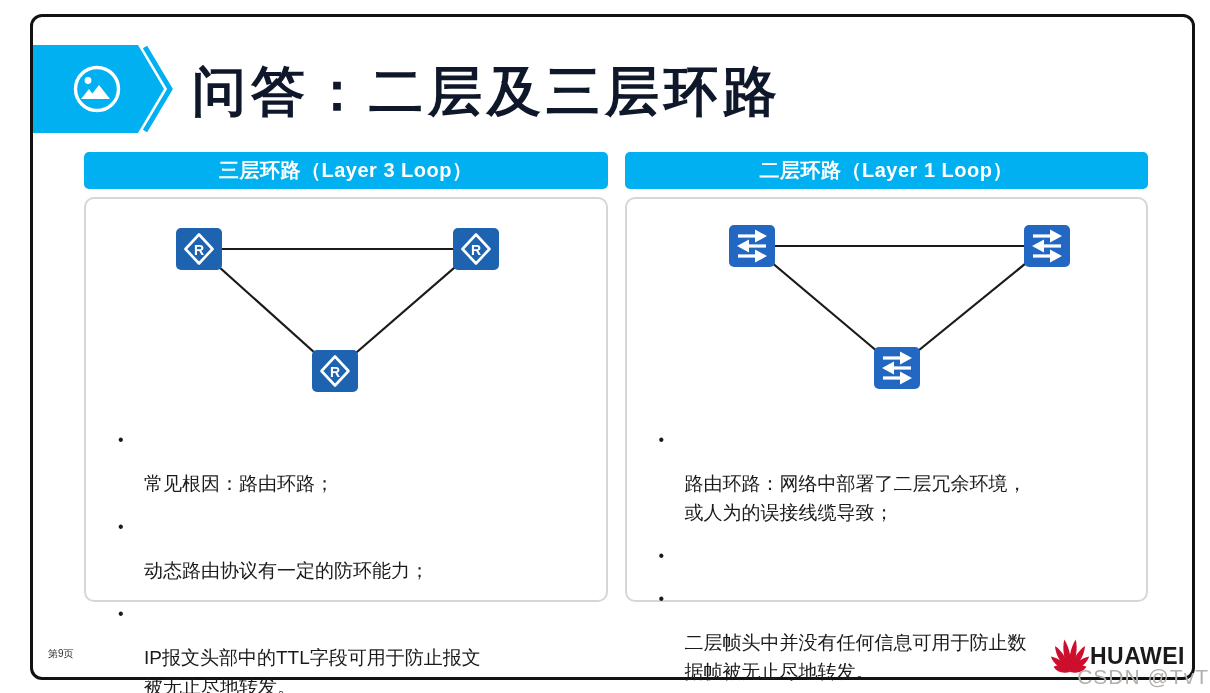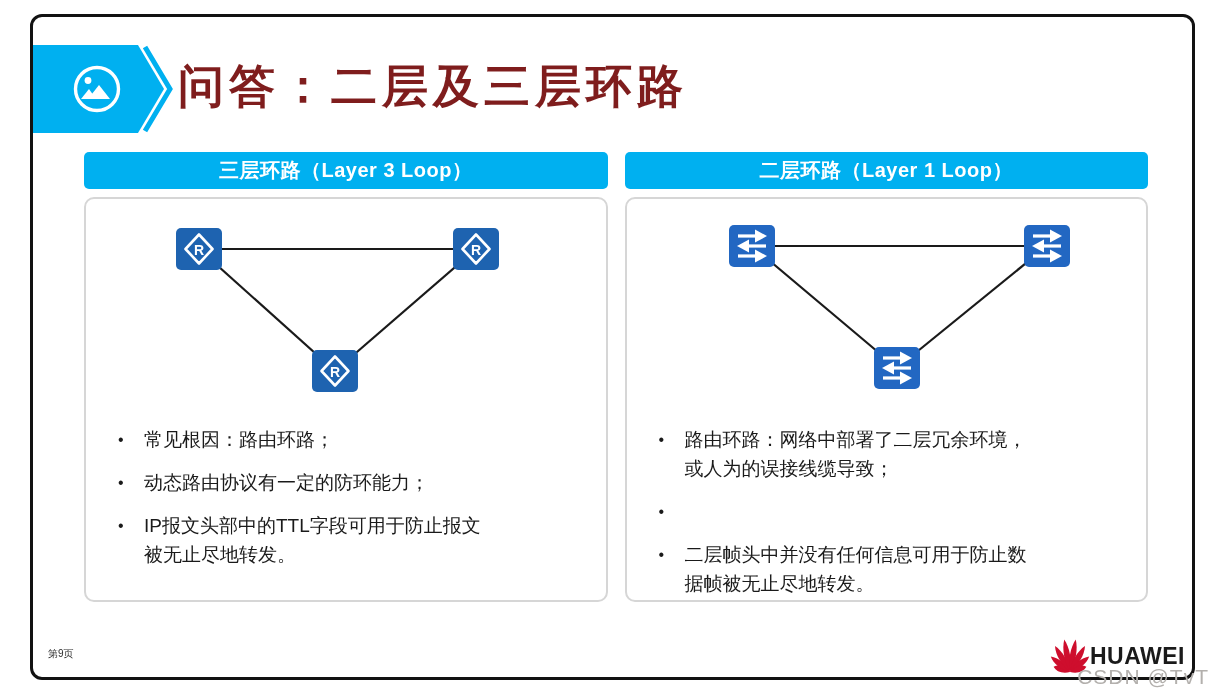--- a/index.html
+++ b/index.html
@@ -20,24 +20,24 @@
     width: 1165px; height: 666px;
     border: 3px solid #121212;
     border-radius: 12px;
     pointer-events: none;
   }
 
   .badge { position: absolute; left: 33px; top: 45px; }
 
   .title {
     position: absolute;
-    left: 178px; top: 56px;
-    font-size: 46px;
+    left: 192px; top: 56px;
+    font-size: 54px;
     font-weight: bold;
-    color: #7f1d1d;
+    color: #0f172a;
     letter-spacing: 5px;
     white-space: nowrap;
   }
 
   .panels {
     position: absolute;
     left: 84px; top: 152px;
     width: 1064px;
     display: flex;
     gap: 17px;
@@ -80,21 +80,21 @@
     font-size: 19px;
     line-height: 29px;
     color: #1a1a1a;
   }
   .bullets .dot {
     width: 26px;
     flex: 0 0 26px;
     font-size: 16px;
     color: #1a1a1a;
   }
-  .bullets .btxt { width: 352px; }
+  .bullets .btxt { width: 352px; margin-top: 44px; }
 
   .footer {
     position: absolute;
     left: 48px; top: 647px;
     font-size: 10px;
     color: #2b2b2b;
     display: flex;
   }
   .footer .pageno { width: 80px; }
 

